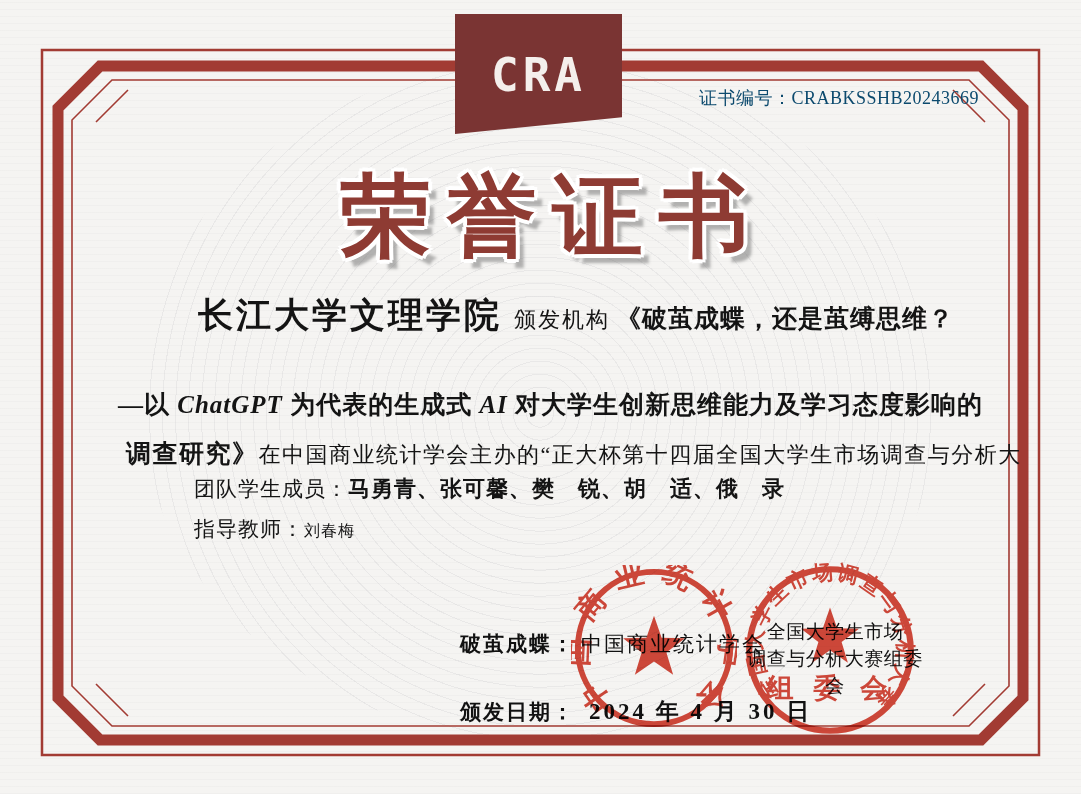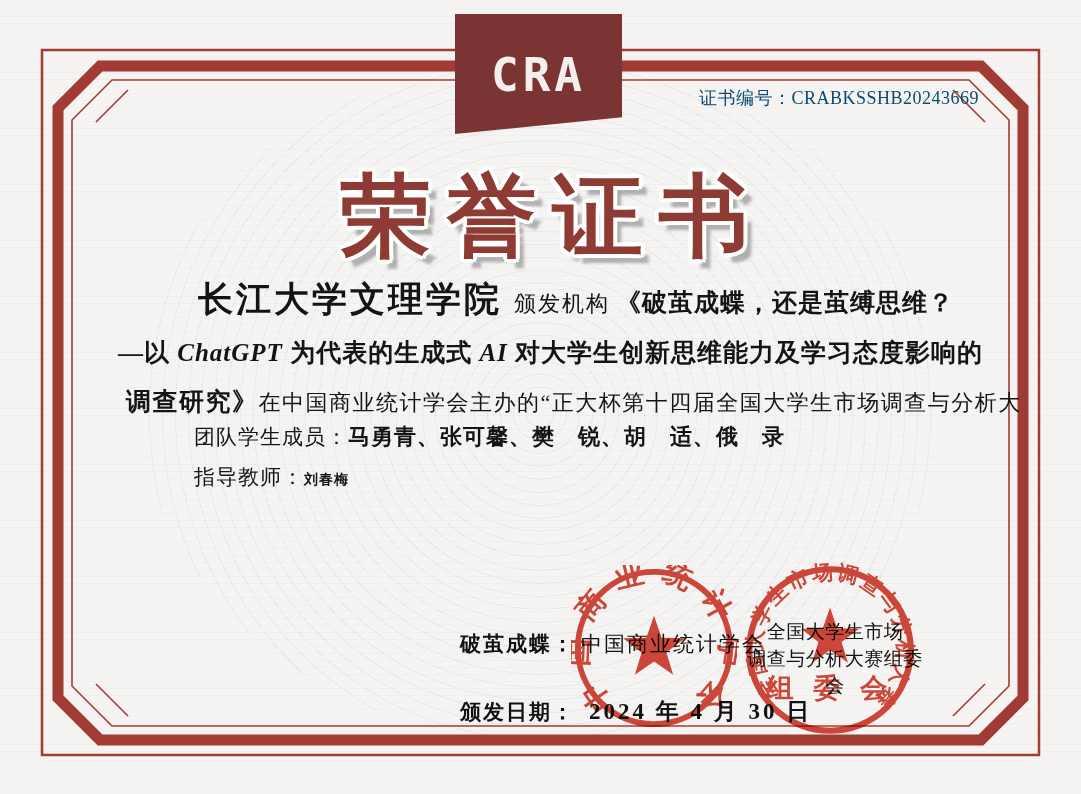--- a/index.html
+++ b/index.html
@@ -45,38 +45,38 @@
     position:absolute;left:12px;top:156px;width:100%;text-align:center;
     font-family:"Liberation Sans","DejaVu Sans",sans-serif;
     font-size:90px;font-weight:900;color:#8e3b33;letter-spacing:16px;
     text-shadow:
       -3px -3px 0 #fff,3px -3px 0 #fff,-3px 3px 0 #fff,3px 3px 0 #fff,
       -4px 0 0 #fff,4px 0 0 #fff,0 -4px 0 #fff,0 4px 0 #fff,
       8px 9px 3px rgba(110,110,110,.5);
   }
 
   .body-block{
-    position:absolute;left:118px;top:276px;width:848px;color:#141414;
+    position:absolute;left:118px;top:292px;width:848px;color:#141414;
   }
   .bl{white-space:nowrap;}
   .l1{padding-left:80px;height:60px;display:flex;align-items:baseline;}
   .l1 .school{font-size:35px;font-weight:900;letter-spacing:3px;font-family:"Liberation Serif",serif;}
   .l1 .mid{font-size:22px;margin-left:12px;letter-spacing:2px;}
   .l1 .quote{font-size:25px;font-weight:900;letter-spacing:1px;margin-left:6px;}
-  .l2{height:49px;font-size:25px;font-weight:900;letter-spacing:1px;}
+  .l2{height:49px;font-size:25px;font-weight:900;letter-spacing:1px;margin-top:36px;}
   .l2 .latin{font-style:italic;font-family:"Liberation Serif",serif;font-weight:700;}
   .l3{height:37px;font-size:22px;letter-spacing:1.5px;}
   .l3 .b{font-size:25px;font-weight:900;margin-left:8px;}
   .l4{height:46px;font-size:22px;letter-spacing:1.5px;}
   .l4 .b{font-size:24px;font-weight:900;}
   .l4 .award{font-size:27px;font-weight:900;letter-spacing:6px;margin:0 10px 0 14px;}
   .l5{padding-left:76px;height:41px;font-size:21px;letter-spacing:1px;}
   .l5 .names{font-family:"Liberation Sans",sans-serif;font-weight:600;font-size:22px;letter-spacing:1px;}
   .l6{padding-left:76px;font-size:21px;letter-spacing:1px;}
-  .l6 .name{font-family:"Liberation Sans",sans-serif;font-weight:700;font-size:14px;}
+  .l6 .name{font-family:"Liberation Sans",sans-serif;font-weight:400;font-size:16px;}
 
   .issuer-row{position:absolute;left:460px;top:630px;display:flex;align-items:baseline;font-size:21px;color:#111;}
   .issuer-row .lab{font-weight:700;letter-spacing:2px;}
   .issuer-row .val{margin-left:6px;letter-spacing:2px;}
   .org2{position:absolute;left:740px;top:618px;width:190px;text-align:center;font-size:19px;line-height:27px;color:#111;letter-spacing:.5px;}
   .date-row{position:absolute;left:460px;top:696px;display:flex;align-items:baseline;font-size:21px;color:#111;}
   .date-row .lab{font-weight:700;letter-spacing:2px;}
   .date-row .val{margin-left:14px;font-weight:700;font-size:23px;letter-spacing:3px;font-family:"Liberation Serif",serif;}
 
   svg.seal{position:absolute;mix-blend-mode:multiply;opacity:.92;}

